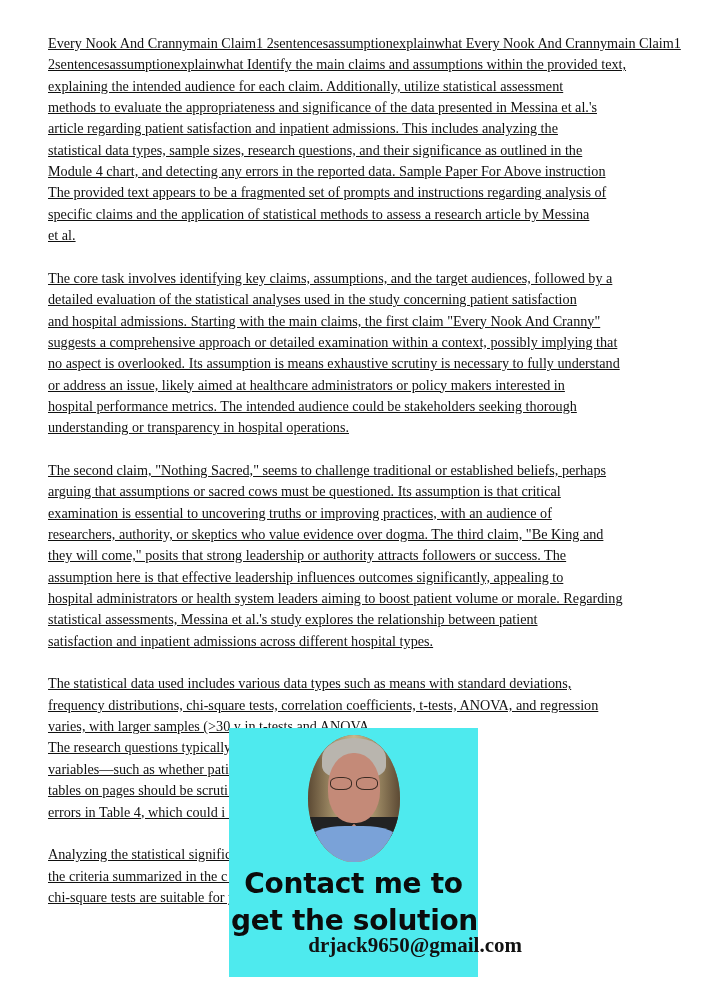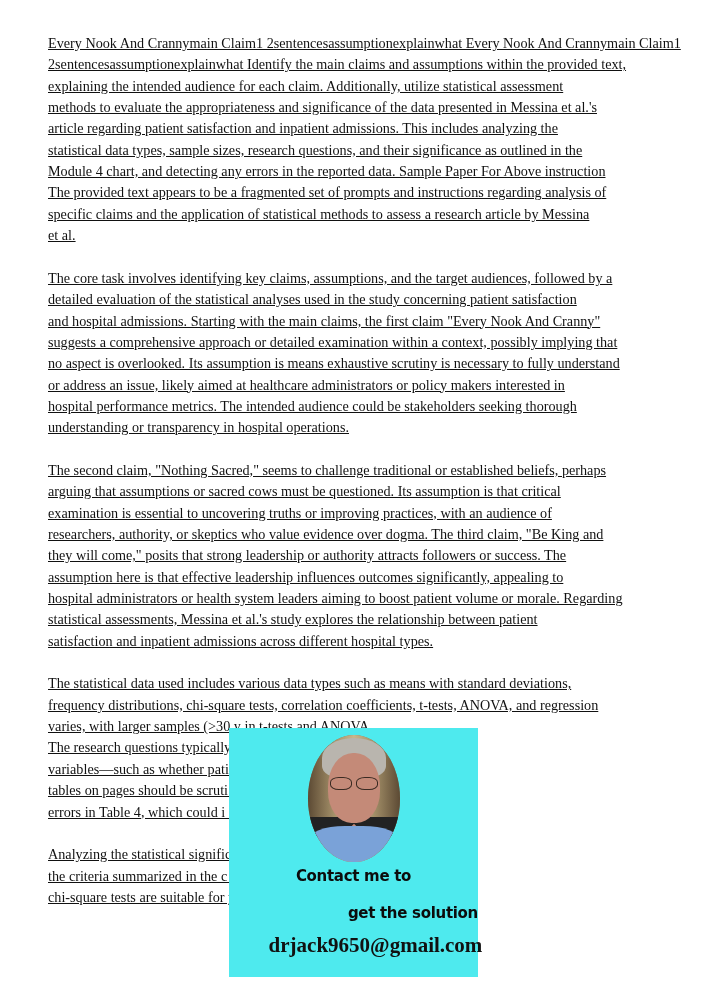--- a/index.html
+++ b/index.html
@@ -96,33 +96,33 @@
       background: #c48a78;
       transform: rotate(45deg);
     }
     .contact-line {
       position: absolute;
       left: 0;
       width: 249px;
       text-align: center;
       font-family: "DejaVu Sans", "Liberation Sans", sans-serif;
       font-weight: bold;
-      font-size: 15px;
+      font-size: 28px;
       color: #0c0c0c;
       letter-spacing: -0.3px;
       white-space: nowrap;
     }
     .contact-1 { top: 139px; }
     .contact-2 { top: 176px; text-align: right; }
     .email {
       position: absolute;
       left: 0;
       top: 205px;
       width: 293px;
-      text-align: center;
+      text-align: right;
       font-family: "Liberation Serif", "DejaVu Serif", serif;
       font-weight: bold;
       font-size: 21px;
       color: #111111;
       white-space: nowrap;
     }
   </style>
 </head>
 <body>
 

